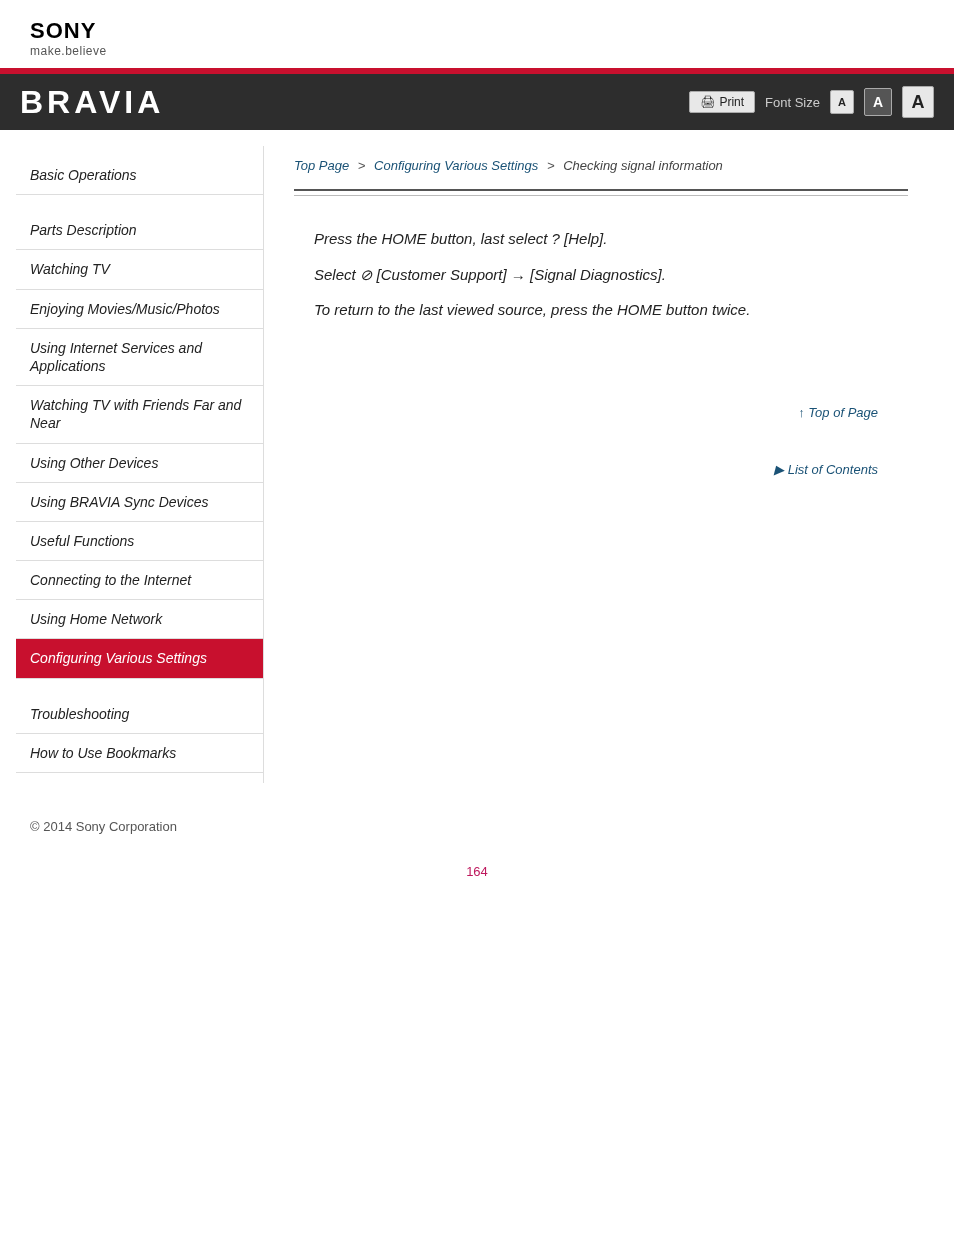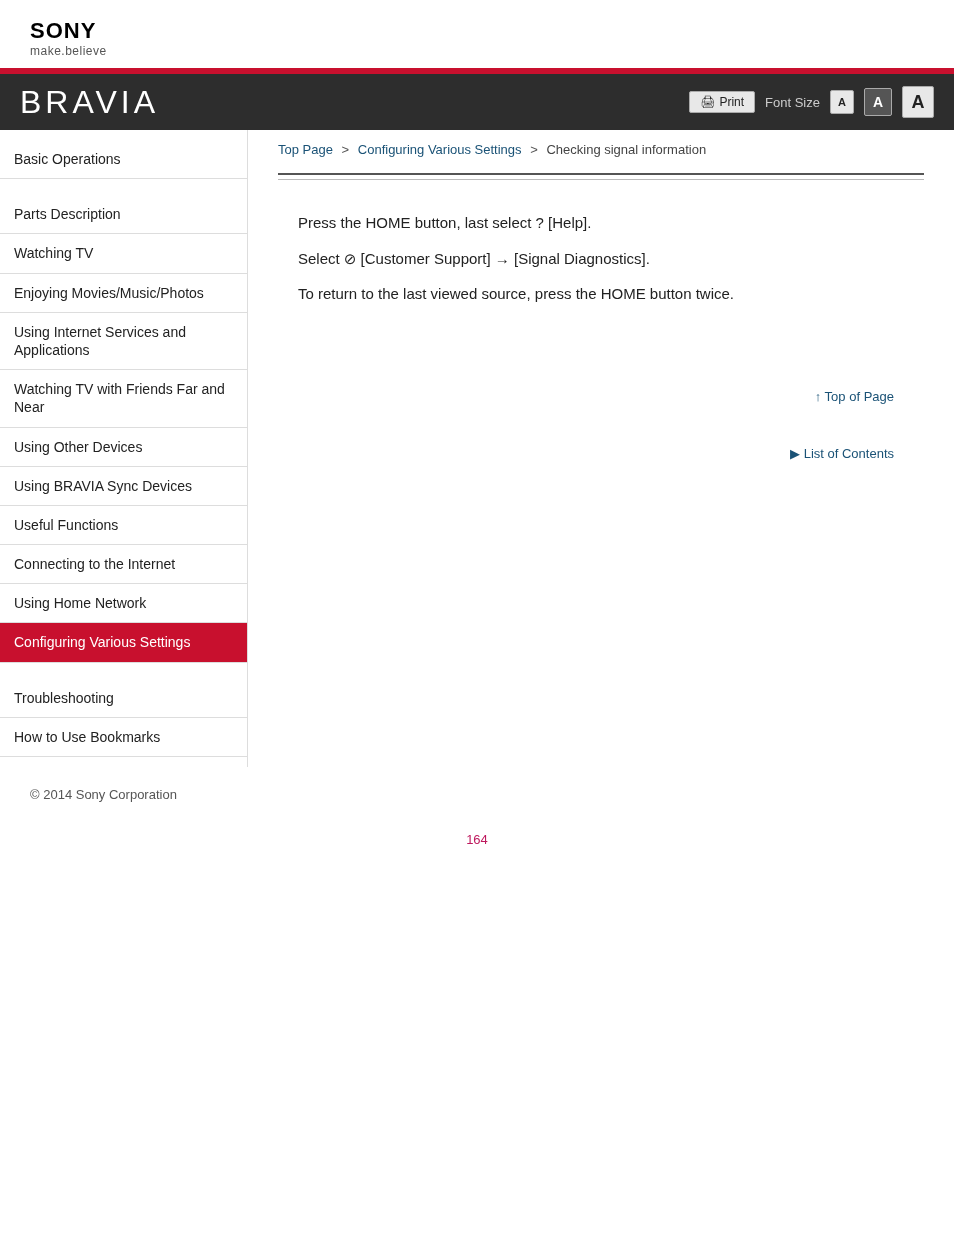--- a/index.html
+++ b/index.html
@@ -42,21 +42,21 @@
       background: #2d2d2d;
       display: flex;
       align-items: center;
       justify-content: space-between;
       padding: 0 20px;
       height: 56px;
     }
     .bravia-title {
       color: #fff;
       font-size: 32px;
-      font-weight: normal;
+      font-weight: bold;
       letter-spacing: 4px;
       font-family: Arial, sans-serif;
     }
     .header-controls {
       display: flex;
       align-items: center;
       gap: 10px;
     }
     .print-btn {
       border: 1px solid #aaa;
@@ -85,21 +85,22 @@
       border-radius: 2px;
       font-weight: bold;
     }
     .font-btn-small { width: 24px; height: 24px; font-size: 11px; }
     .font-btn-medium { width: 28px; height: 28px; font-size: 14px; background: #555; color: #fff; }
     .font-btn-large { width: 32px; height: 32px; font-size: 18px; }
 
     
     .main-layout {
       display: flex;
-      padding: 0;
+      padding: 16px;
+      font-style: italic;
     }
 
     
     .sidebar {
       width: 248px;
       min-width: 248px;
       padding: 10px 0;
       border-right: 1px solid #ddd;
     }
     .sidebar-item {

